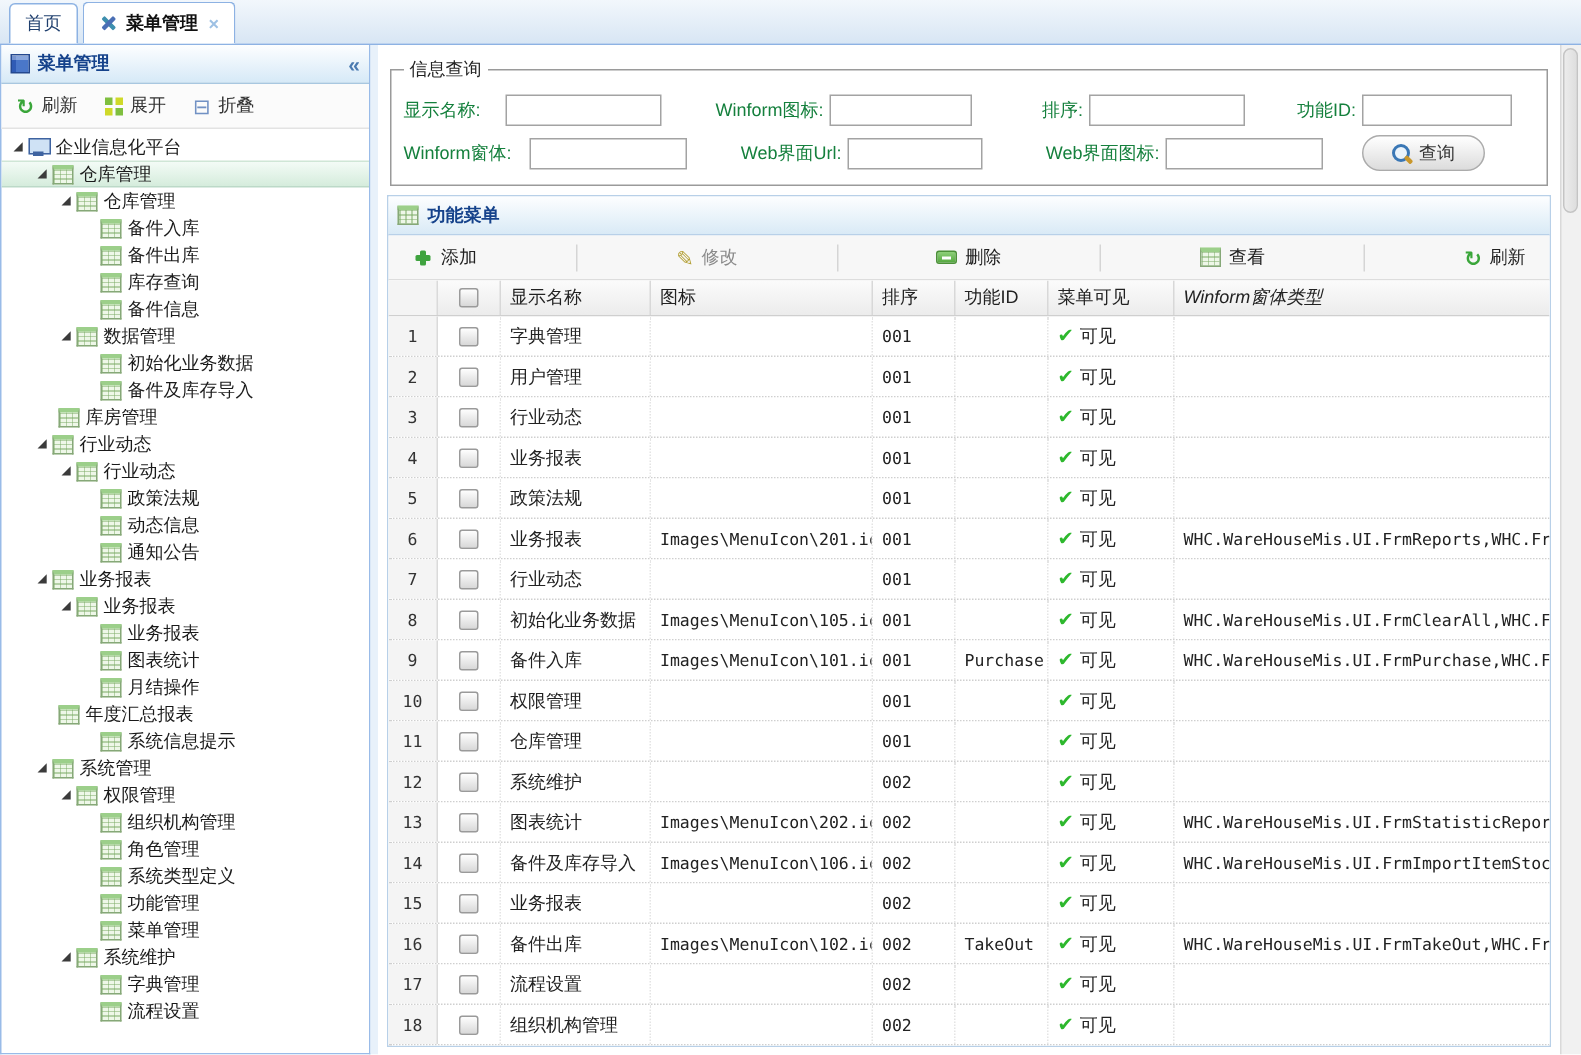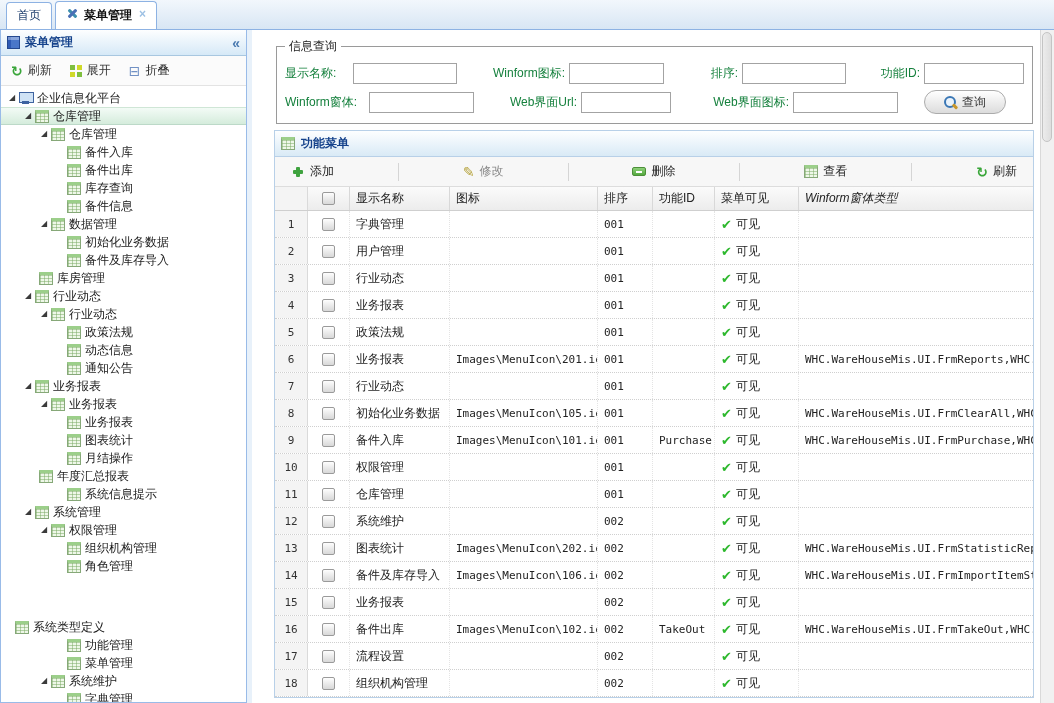--- a/index.html
+++ b/index.html
@@ -2,33 +2,33 @@
 <html><head>
 <meta charset="utf-8">
 <style>
   * { box-sizing: border-box; margin: 0; padding: 0; }
   html,body { width:1054px; height:703px; overflow:hidden; }
   body { font-family:"Liberation Sans","DejaVu Sans",sans-serif; font-size:12px; color:#222; background:#fff; }
   .app { width:1054px; height:703px; display:flex; flex-direction:column; }
 
   
   .tabbar { height:30px; flex:0 0 30px; background:linear-gradient(#f2f7fc,#d8e6f4); border-bottom:1px solid #8db2e3; display:flex; align-items:flex-end; padding-left:6px; }
-  .tab { display:flex; gap:5px; background:#fff; border:1px solid #8db2e3; border-bottom:none; border-radius:4px 4px 0 0; padding:4px 10px 5px 10px; margin-right:3px; color:#1f3f6e; cursor:default; }
+  .tab { display:flex; align-items:center; gap:5px; background:#fff; border:1px solid #8db2e3; border-bottom:none; border-radius:4px 4px 0 0; padding:4px 10px 5px 10px; margin-right:3px; color:#1f3f6e; cursor:default; }
   .tab.active { font-weight:bold; color:#111; padding-top:5px; }
   .tab-close { color:#9ec1e4; font-weight:bold; font-size:12px; margin-left:2px; }
   .tools-icon { position:relative; width:13px; height:13px; display:inline-block; }
   .tools-icon::before { content:""; position:absolute; left:1px; top:5px; width:11px; height:3px; background:#3d8fae; transform:rotate(45deg); border-radius:1px; }
   .tools-icon::after { content:""; position:absolute; left:1px; top:5px; width:11px; height:3px; background:#4a6fb5; transform:rotate(-45deg); border-radius:1px; }
 
   
   .main { flex:1; display:flex; min-height:0; }
   .sidebar { width:247px; flex:0 0 247px; border:1px solid #99bbe8; border-top:none; display:flex; flex-direction:column; background:#fff; }
   .splitter { width:5px; flex:0 0 5px; background:#e8f1fa; }
   .rightwrap { flex:1; display:flex; min-width:0; }
-  .rpanel { flex:1; min-width:0; padding:6px 6px 0 22px; background:#fff; overflow:hidden; }
+  .rpanel { flex:1; min-width:0; padding:6px 6px 0 6px; background:#fff; overflow:hidden; }
   .vscroll { width:14px; flex:0 0 14px; background:#f1f1f1; border-left:1px solid #d9d9d9; position:relative; }
   .vthumb { position:absolute; left:1px; top:2px; width:10px; height:110px; background:linear-gradient(90deg,#ececec,#dedede); border:1px solid #c4c4c4; border-radius:6px; }
 
   
   .side-head { height:26px; flex:0 0 26px; background:linear-gradient(#fdfeff,#d6e9f7); border-bottom:1px solid #a8c7e0; display:flex; align-items:center; padding:0 6px; }
   .side-title { font-weight:bold; color:#15428b; margin-left:5px; flex:1; }
   .book-icon { width:13px; height:13px; display:inline-block; background:linear-gradient(90deg,#2f5bb5 0 3px,#4a77c9 3px); border:1px solid #24488f; background-clip:padding-box; box-shadow:inset 0 3px 0 rgba(255,255,255,.35); }
   .chev { color:#4a7ab0; font-weight:bold; font-size:14px; cursor:pointer; }
   .side-toolbar { height:30px; flex:0 0 30px; background:#fbfbfb; border-bottom:1px solid #e3e3e3; display:flex; align-items:center; gap:18px; padding:0 10px; }
   .tool-btn { display:flex; align-items:center; gap:5px; color:#333; cursor:pointer; }
@@ -266,21 +266,21 @@
           <div class="tree-item" style="padding-left: 52px;">
             <span class="tw"></span>
             <span class="tbl-icon"></span>
             <span class="tree-label">组织机构管理</span>
           </div>
           <div class="tree-item" style="padding-left: 52px;">
             <span class="tw"></span>
             <span class="tbl-icon"></span>
             <span class="tree-label">角色管理</span>
           </div>
-          <div class="tree-item" style=" margin-top: 43px;">
+          <div class="tree-item" style="padding-left: 52px;">
             <span class="tw"></span>
             <span class="tbl-icon"></span>
             <span class="tree-label">系统类型定义</span>
           </div>
           <div class="tree-item" style="padding-left: 52px;">
             <span class="tw"></span>
             <span class="tbl-icon"></span>
             <span class="tree-label">功能管理</span>
           </div>
           <div class="tree-item" style="padding-left: 52px;">

